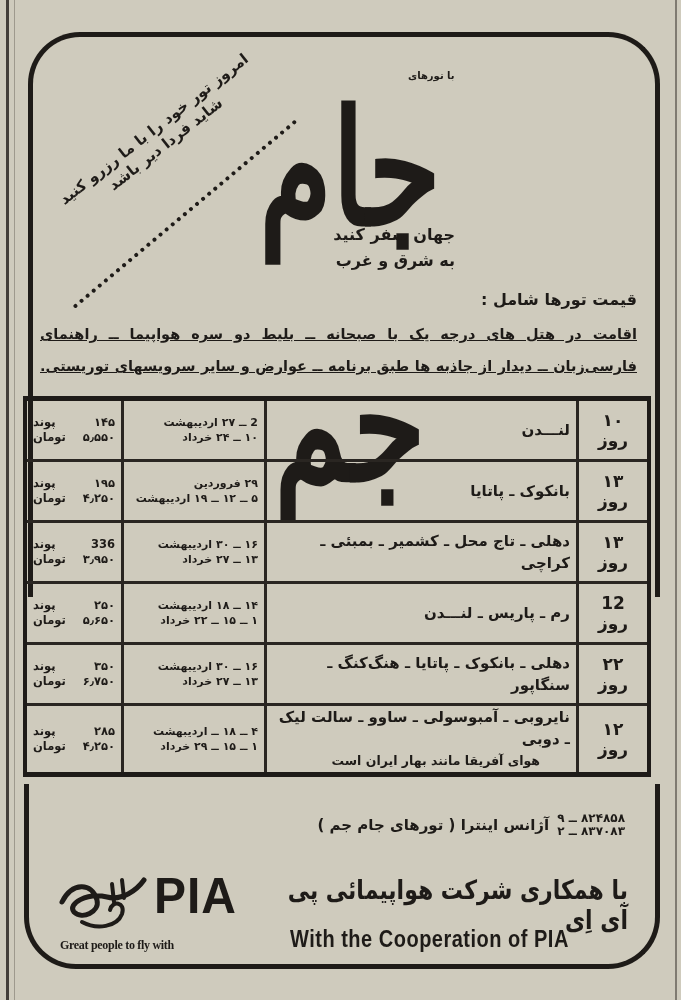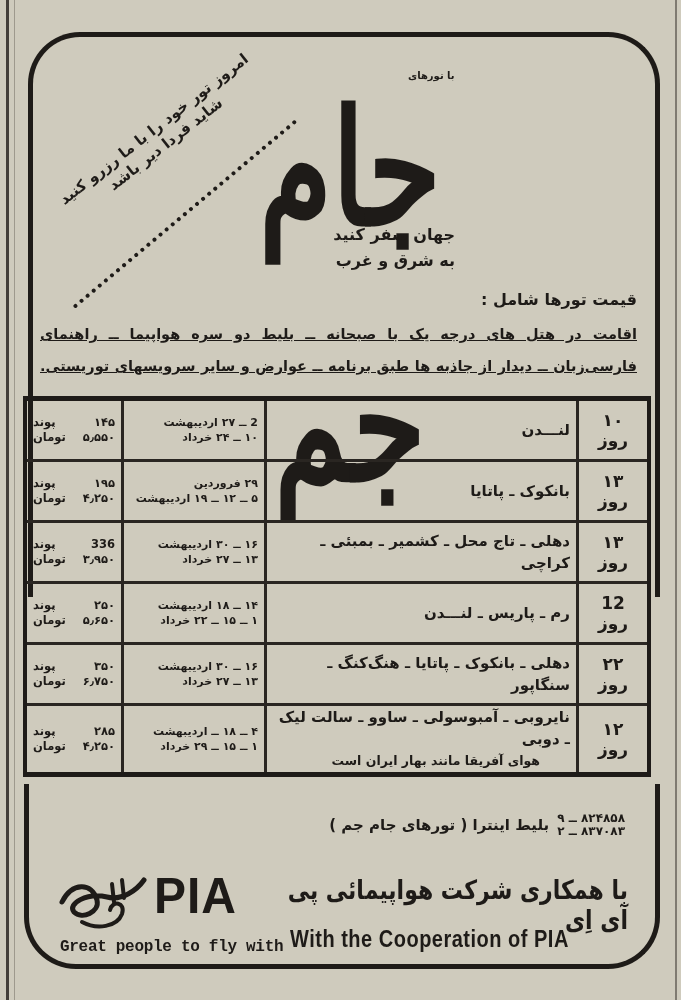--- a/index.html
+++ b/index.html
@@ -107,21 +107,21 @@
     .pia-logo {
       position: absolute; left: 154px; top: 868px;
       font-family: "Liberation Sans", sans-serif; font-weight: 900; font-size: 48px;
       letter-spacing: 1px; transform: scaleY(1.05);
     }
     .pia-script {
       position: absolute; left: 52px; top: 872px; width: 100px; height: 60px;
     }
     .pia-slogan {
       position: absolute; left: 60px; top: 938px;
-      font-family: Liberation Mono, monospace; font-weight: bold; font-size: 16px; letter-spacing: -.3px;
+      font-family: Liberation Serif, serif; font-weight: bold; font-size: 12px; letter-spacing: -.3px;
     }
   </style>
 </head>
 <body>
 
 <div class="paper-edge-left"></div>
 <div class="paper-edge-left2"></div>
 <div class="paper-edge-right"></div>
 
 <div class="frame-top"></div>
@@ -273,21 +273,21 @@
       </tr>
     </tbody>
 </table>
 
 <div class="contact">
   <div class="contact-row1">
     <span class="phones">
       <div>۸۲۴۸۵۸ ــ ۹</div>
       <div>۸۳۷۰۸۳ ــ ۲</div>
     </span>
-    <span class="agency">بلیط اینترا ( تورهای جام جم )</span>
+    <span class="agency">آژانس اینترا ( تورهای جام جم )</span>
   </div>
 </div>
 
 <div class="coop-fa">با همکاری شرکت هواپیمائی پی آی اِی</div>
 <div class="coop-en">With the Cooperation of PIA</div>
 
 <svg class="pia-script" viewBox="0 0 100 60">
   <path d="M10 30 C 20 10, 40 10, 45 28 C 48 40, 30 48, 22 40 C 15 32, 35 20, 55 25 C 70 29, 85 18, 92 8" fill="none" stroke="#1e1b18" stroke-width="5" stroke-linecap="round"></path>
   <path d="M30 50 C 45 58, 65 55, 70 42 C 74 30, 60 28, 58 38" fill="none" stroke="#1e1b18" stroke-width="4" stroke-linecap="round"></path>
   <path d="M60 12 L 62 30 M70 8 L 72 26" stroke="#1e1b18" stroke-width="4" stroke-linecap="round"></path>

